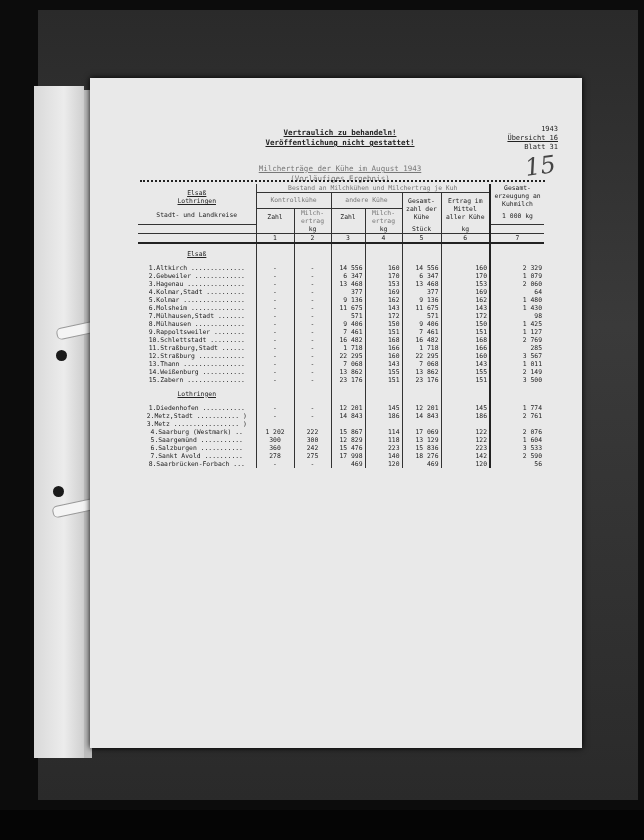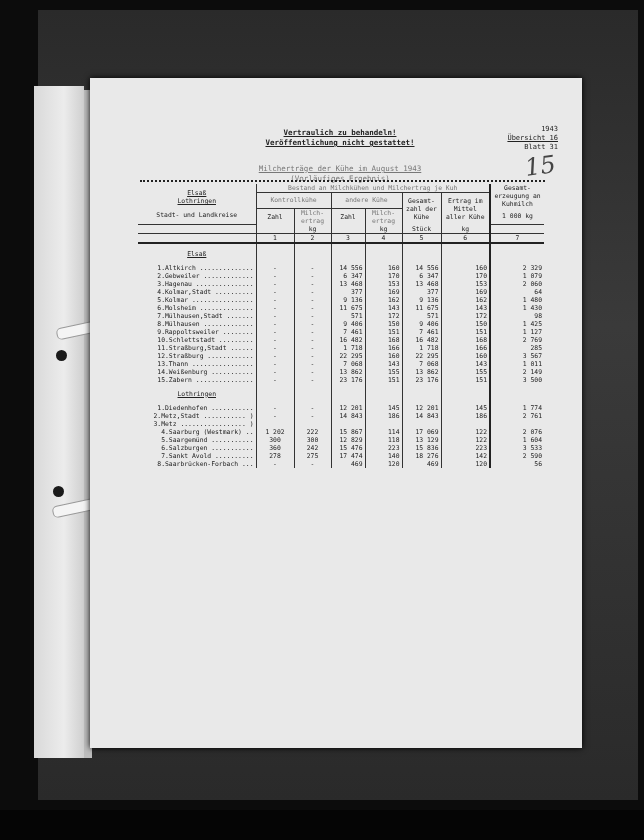--- a/index.html
+++ b/index.html
@@ -18,21 +18,21 @@
   .faint { color:#777; font-weight:normal; }
   .folio { position:absolute; left:435px; top:74px; font-size:24px; color:#444; font-family:"DejaVu Serif", serif; font-style:italic; transform:rotate(-8deg); }
   .dotted { position:absolute; left:50px; top:102px; width:405px; border-top:2px dotted #222; }
   table.stat { position:absolute; left:48px; top:106px; width:406px; border-collapse:collapse; font-size:6.4px; color:#222; }
   table.stat td, table.stat th { padding:0 2px; font-weight:normal; }
   .hcell { text-align:center; line-height:8px; }
   .vl { border-left:1px solid #333; }
   .vl2 { border-left:2px solid #222; }
   .hl { border-bottom:1px solid #333; }
   .num { text-align:right; }
-  .name { text-align:right; white-space:nowrap; }
+  .name { text-align:center; white-space:nowrap; }
   .section { text-align:center; text-decoration:underline; font-weight:bold; }
   .caption { position:absolute; left:10px; top:818px; color:#a3a3a3; font-family:"Liberation Sans", sans-serif; font-weight:bold; font-size:13px;margin-top:27px; }
 </style>
 </head>
 <body>
 
 <div class="scan"></div>
 <div class="backboard"></div>
 <div class="binder"></div>
 <div class="binder-edge"></div>
@@ -341,21 +341,21 @@
           <td class="vl num">15 476</td>
           <td class="vl num">223</td>
           <td class="vl num">15 836</td>
           <td class="vl num">223</td>
           <td class="vl2 num">3 533</td>
         </tr>
         <tr>
           <td class="name">7.Sankt Avold ..........</td>
           <td class="vl num" style="text-align:center">278</td>
           <td class="vl num" style="text-align:center">275</td>
-          <td class="vl num">17 474</td>
+          <td class="vl num">17 998</td>
           <td class="vl num">140</td>
           <td class="vl num">18 276</td>
           <td class="vl num">142</td>
           <td class="vl2 num">2 590</td>
         </tr>
         <tr>
           <td class="name">8.Saarbrücken-Forbach ...</td>
           <td class="vl num" style="text-align:center">-</td>
           <td class="vl num" style="text-align:center">-</td>
           <td class="vl num">469</td>

